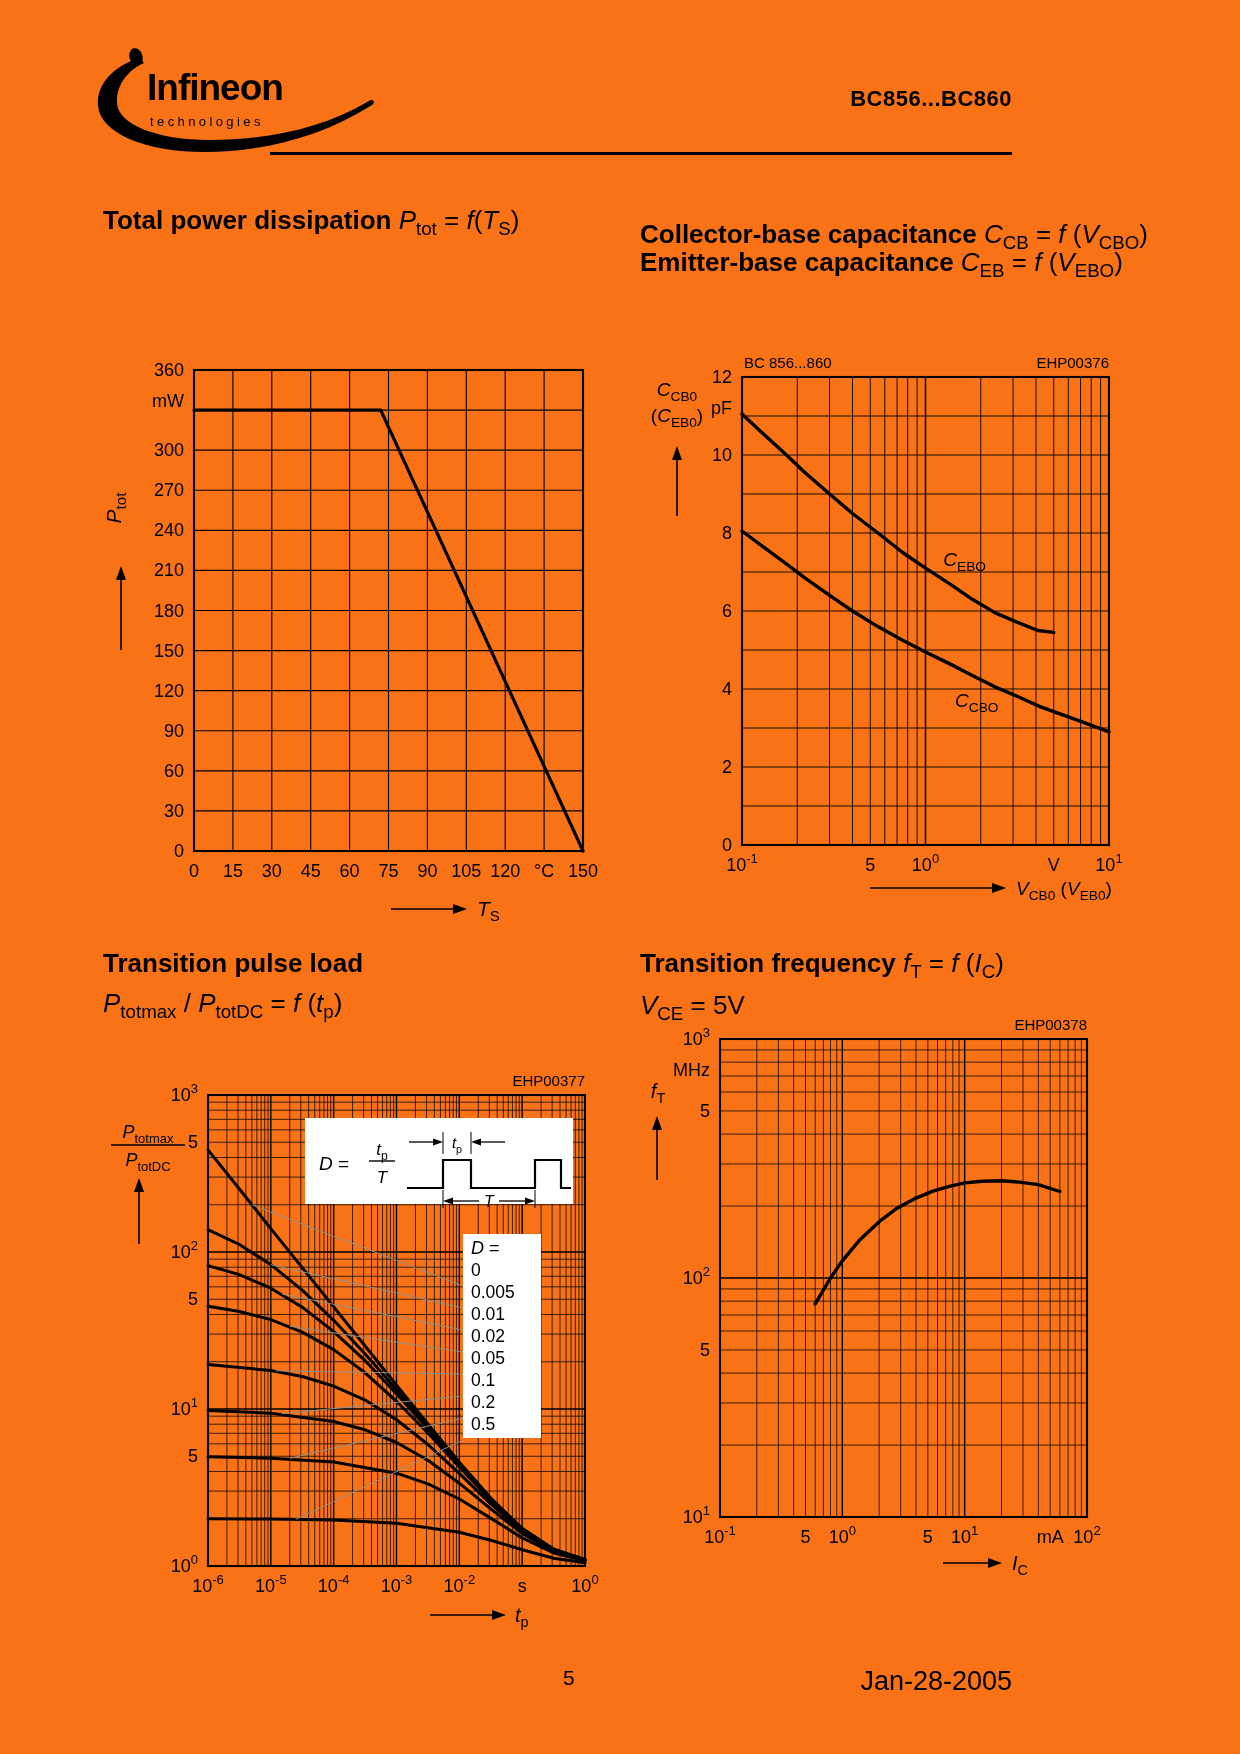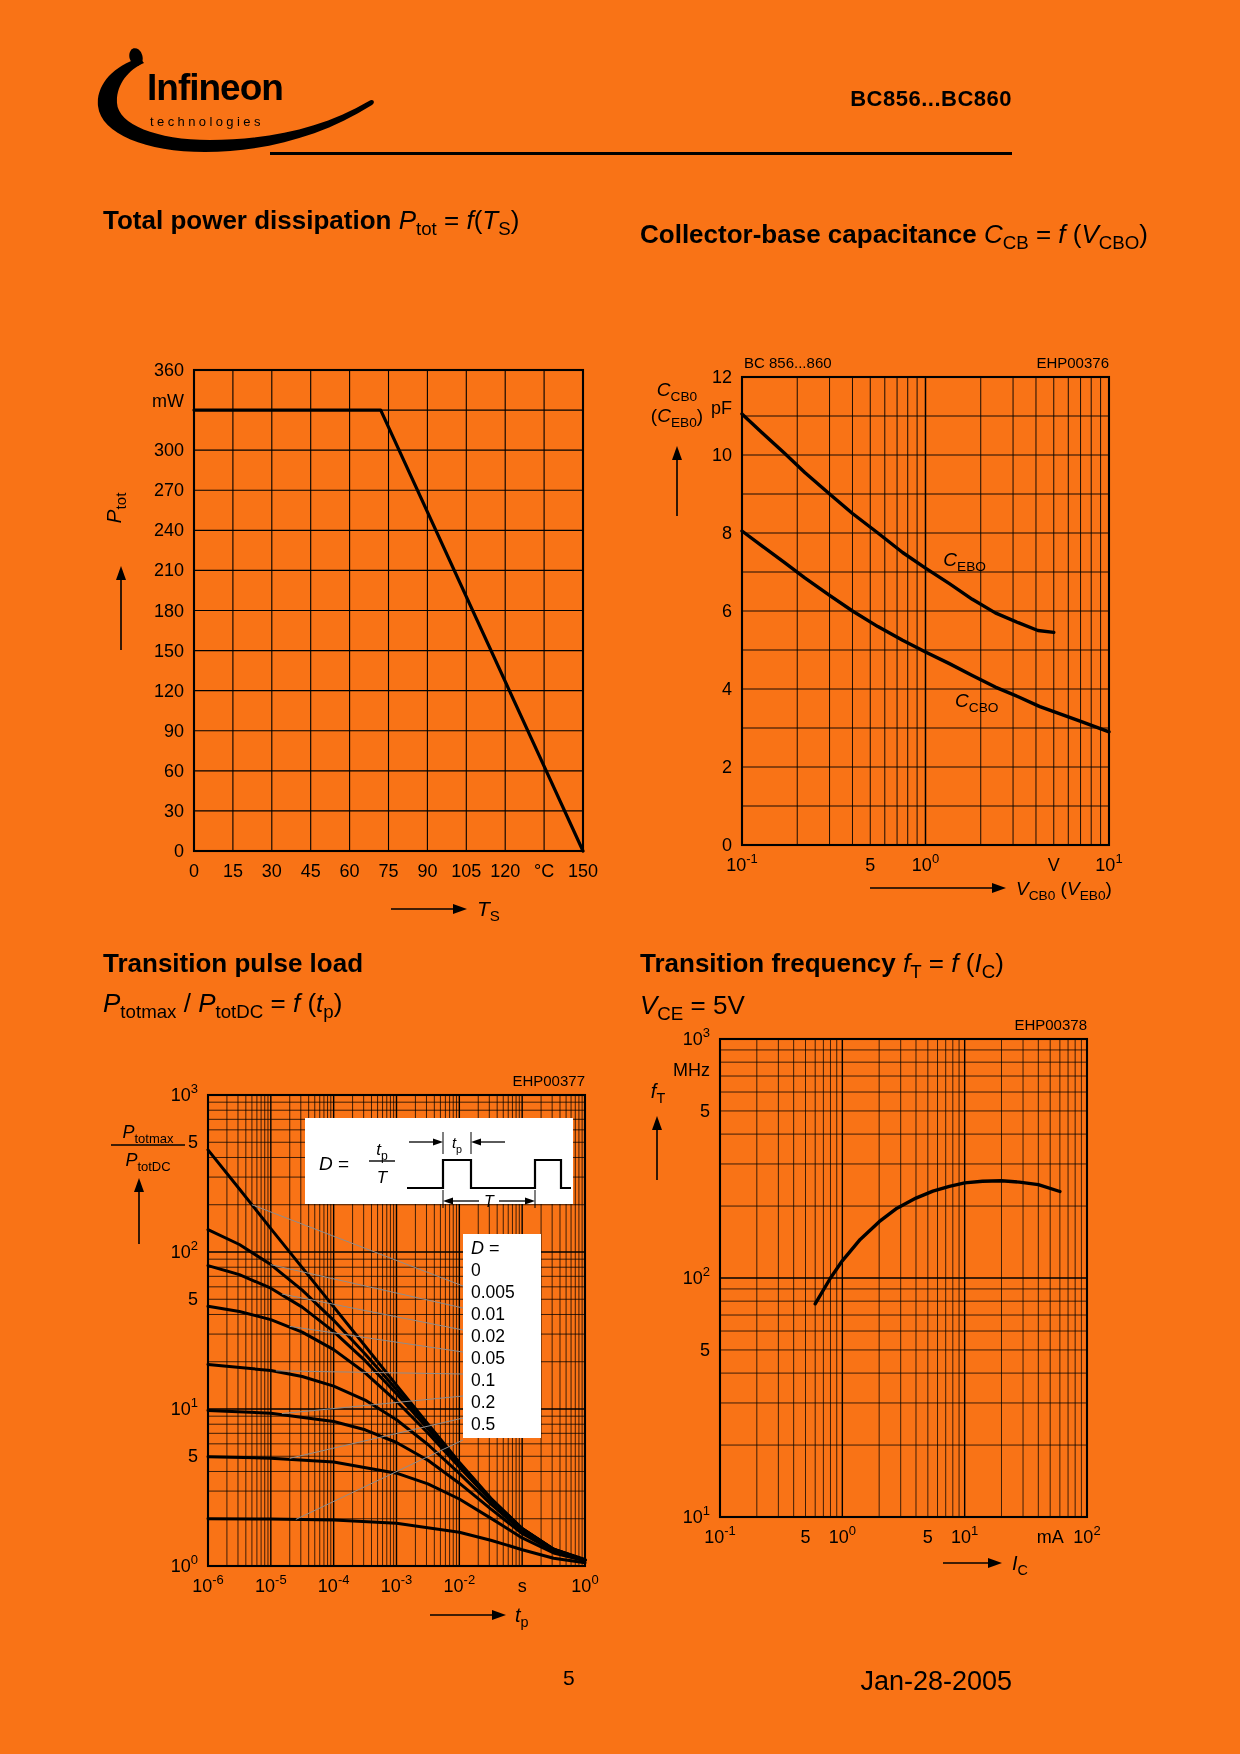--- a/index.html
+++ b/index.html
@@ -31,20 +31,21 @@
       <text x="60" y="78" font-size="13" letter-spacing="3.4">technologies</text>
     </svg>
   </div>
 
   <div class="doc-title">BC856...BC860</div>
   <div class="header-rule"></div>
 
   <div class="sec-title" style="left:103px;top:205px"><span class="b">Total power dissipation </span><span class="math"><i>P</i><sub>tot</sub> = <i>f</i>(<i>T</i><sub>S</sub>)</span></div>
 
   <div class="sec-title" style="left:640px;top:219px"><span class="b">Collector-base capacitance </span><span class="math"><i>C</i><sub>CB</sub> = <i>f</i> (<i>V</i><sub>CBO</sub>)</span></div>
+  <div class="sec-title" style="left:640px;top:247px"><span class="b">Emitter-base capacitance </span><span class="math"><i>C</i><sub>EB</sub> = <i>f</i> (<i>V</i><sub>EBO</sub>)</span></div>
 
   <div class="sec-title" style="left:103px;top:948px"><span class="b">Transition pulse load</span></div>
   <div class="sec-title" style="left:103px;top:988px"><span class="math"><i>P</i><sub>totmax</sub> / <i>P</i><sub>totDC</sub> = <i>f</i> (<i>t</i><sub>p</sub>)</span></div>
 
   <div class="sec-title" style="left:640px;top:948px"><span class="b">Transition frequency </span><span class="math"><i>f</i><sub>T</sub> = <i>f</i> (<i>I</i><sub>C</sub>)</span></div>
   <div class="sec-title" style="left:640px;top:990px"><span class="math"><i>V</i><sub>CE</sub> = 5V</span></div>
 
   <div class="chart" style="left:95px;top:318px"><svg width="505" height="632" viewBox="0 0 505 632">
         <g stroke="#000" fill="none">
           <line x1="99" y1="52" x2="99" y2="533" stroke-width="1.1"></line>

